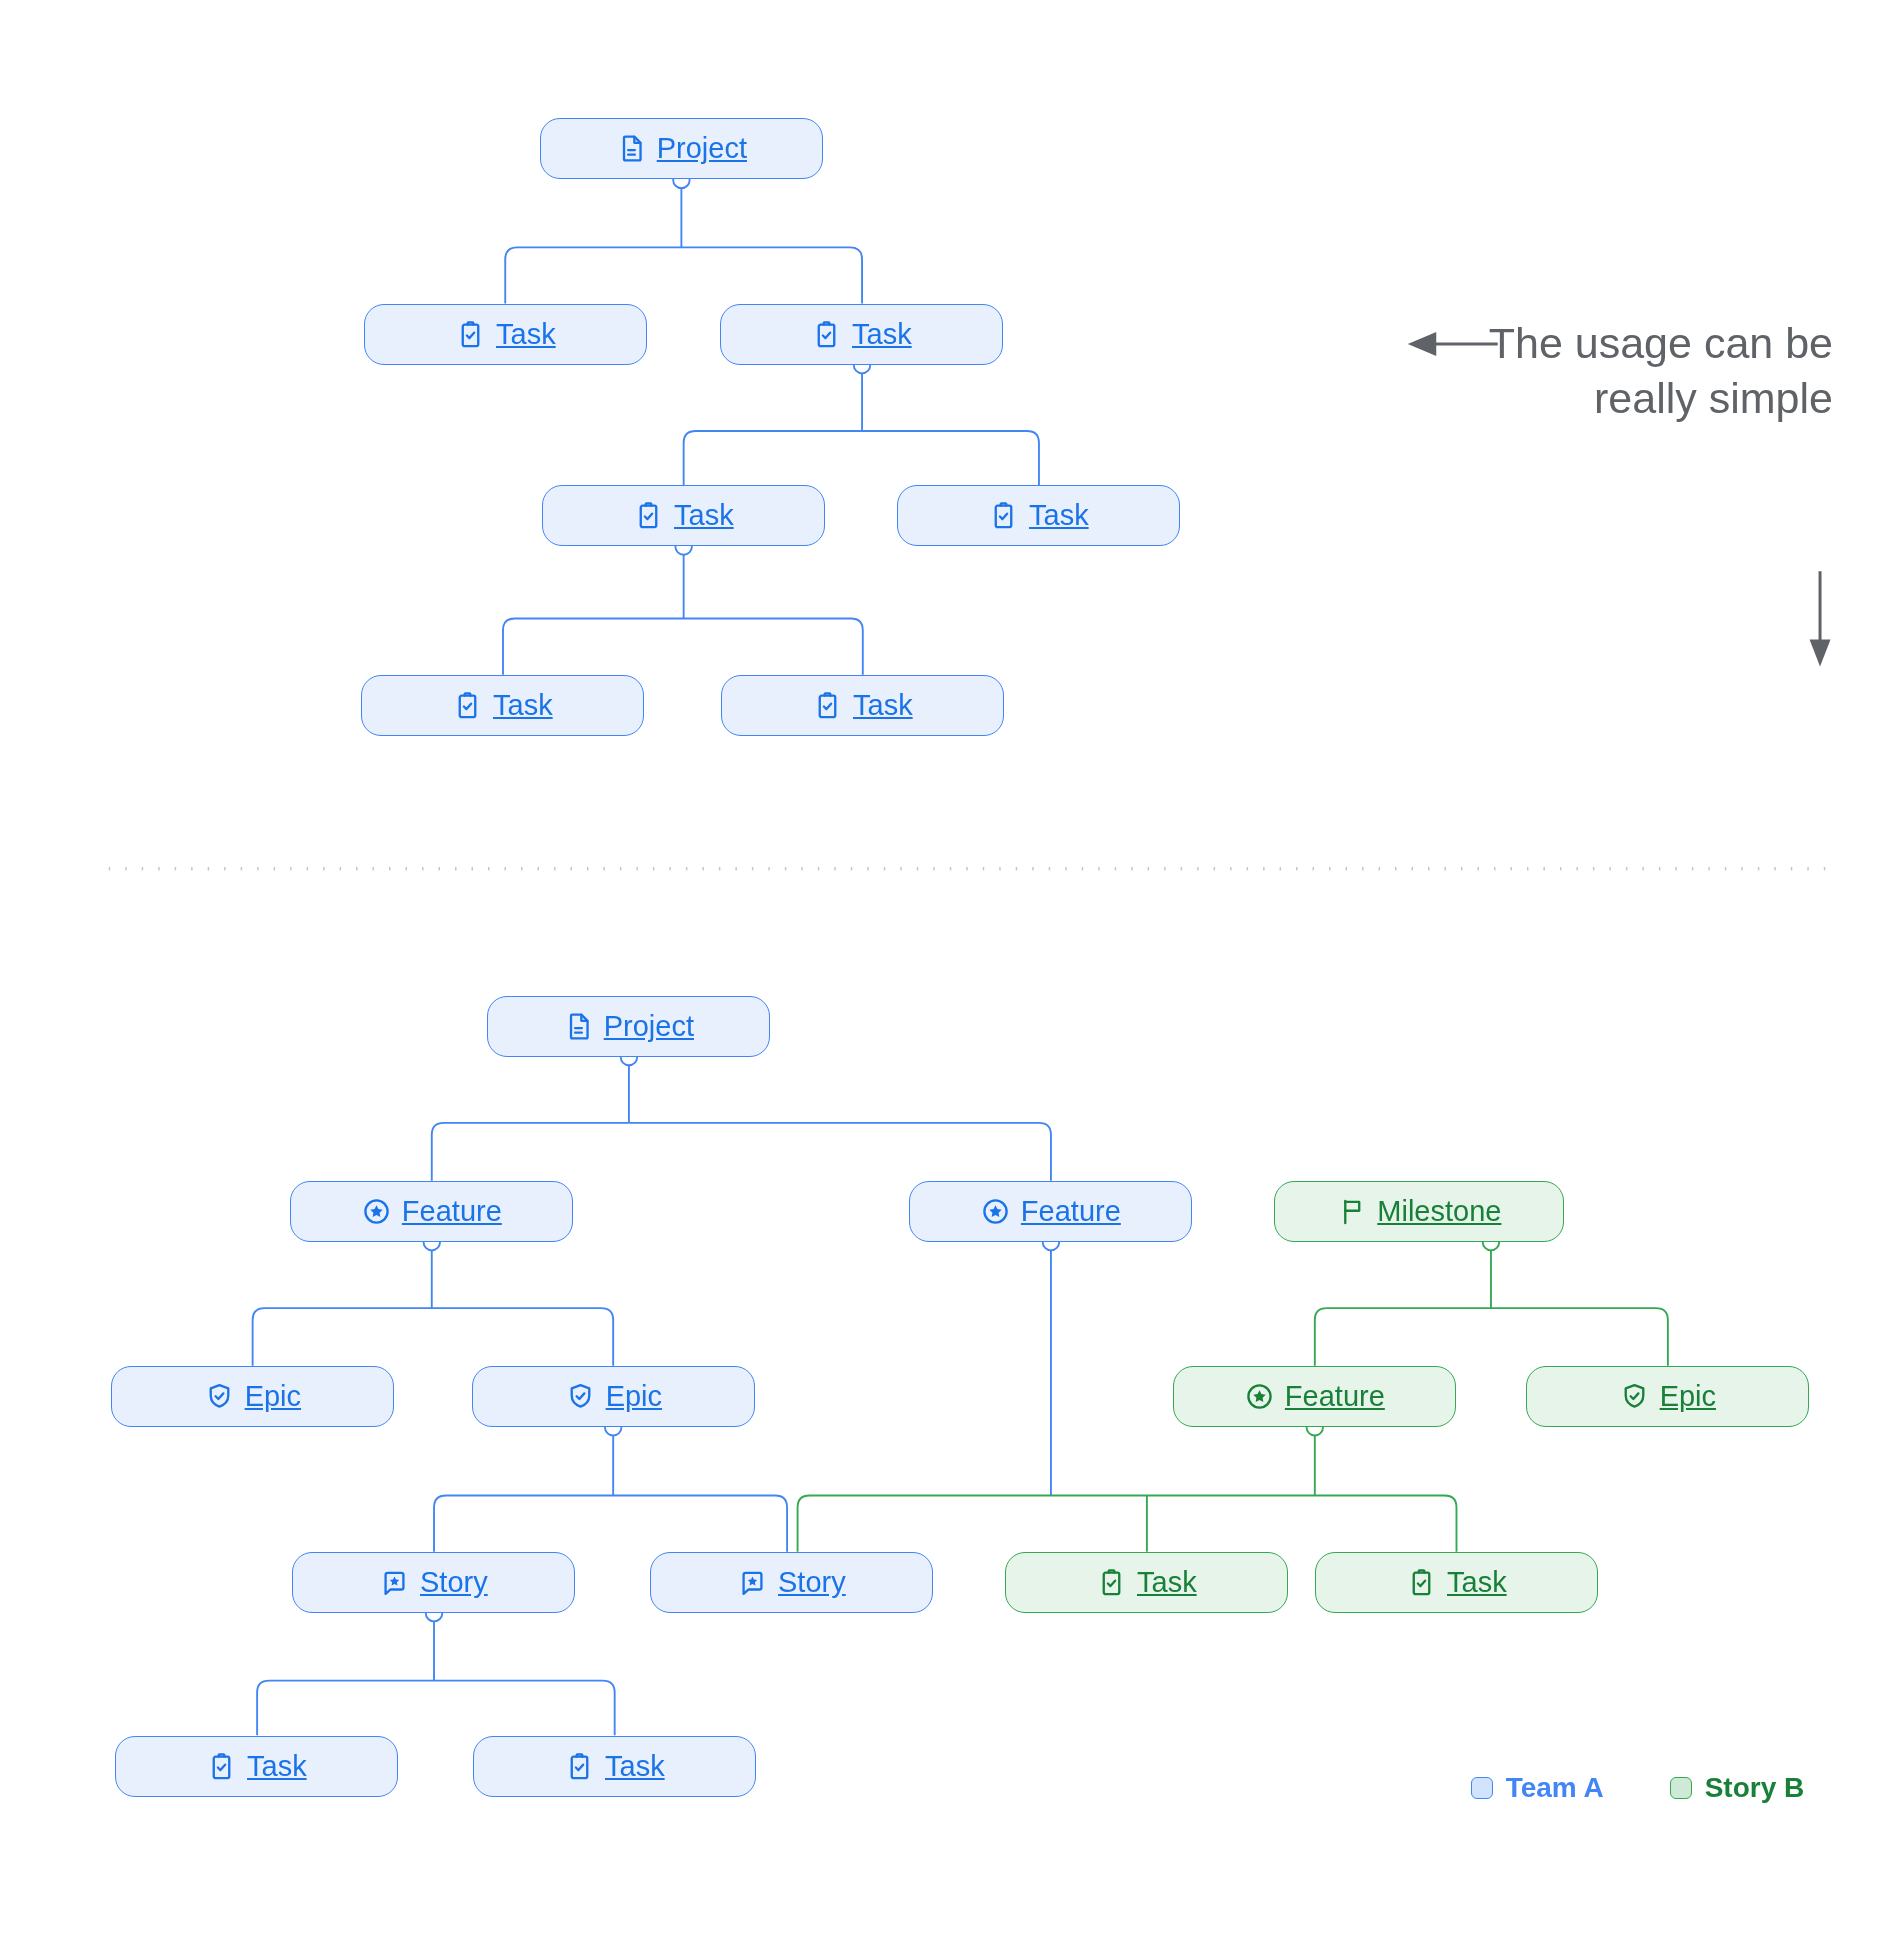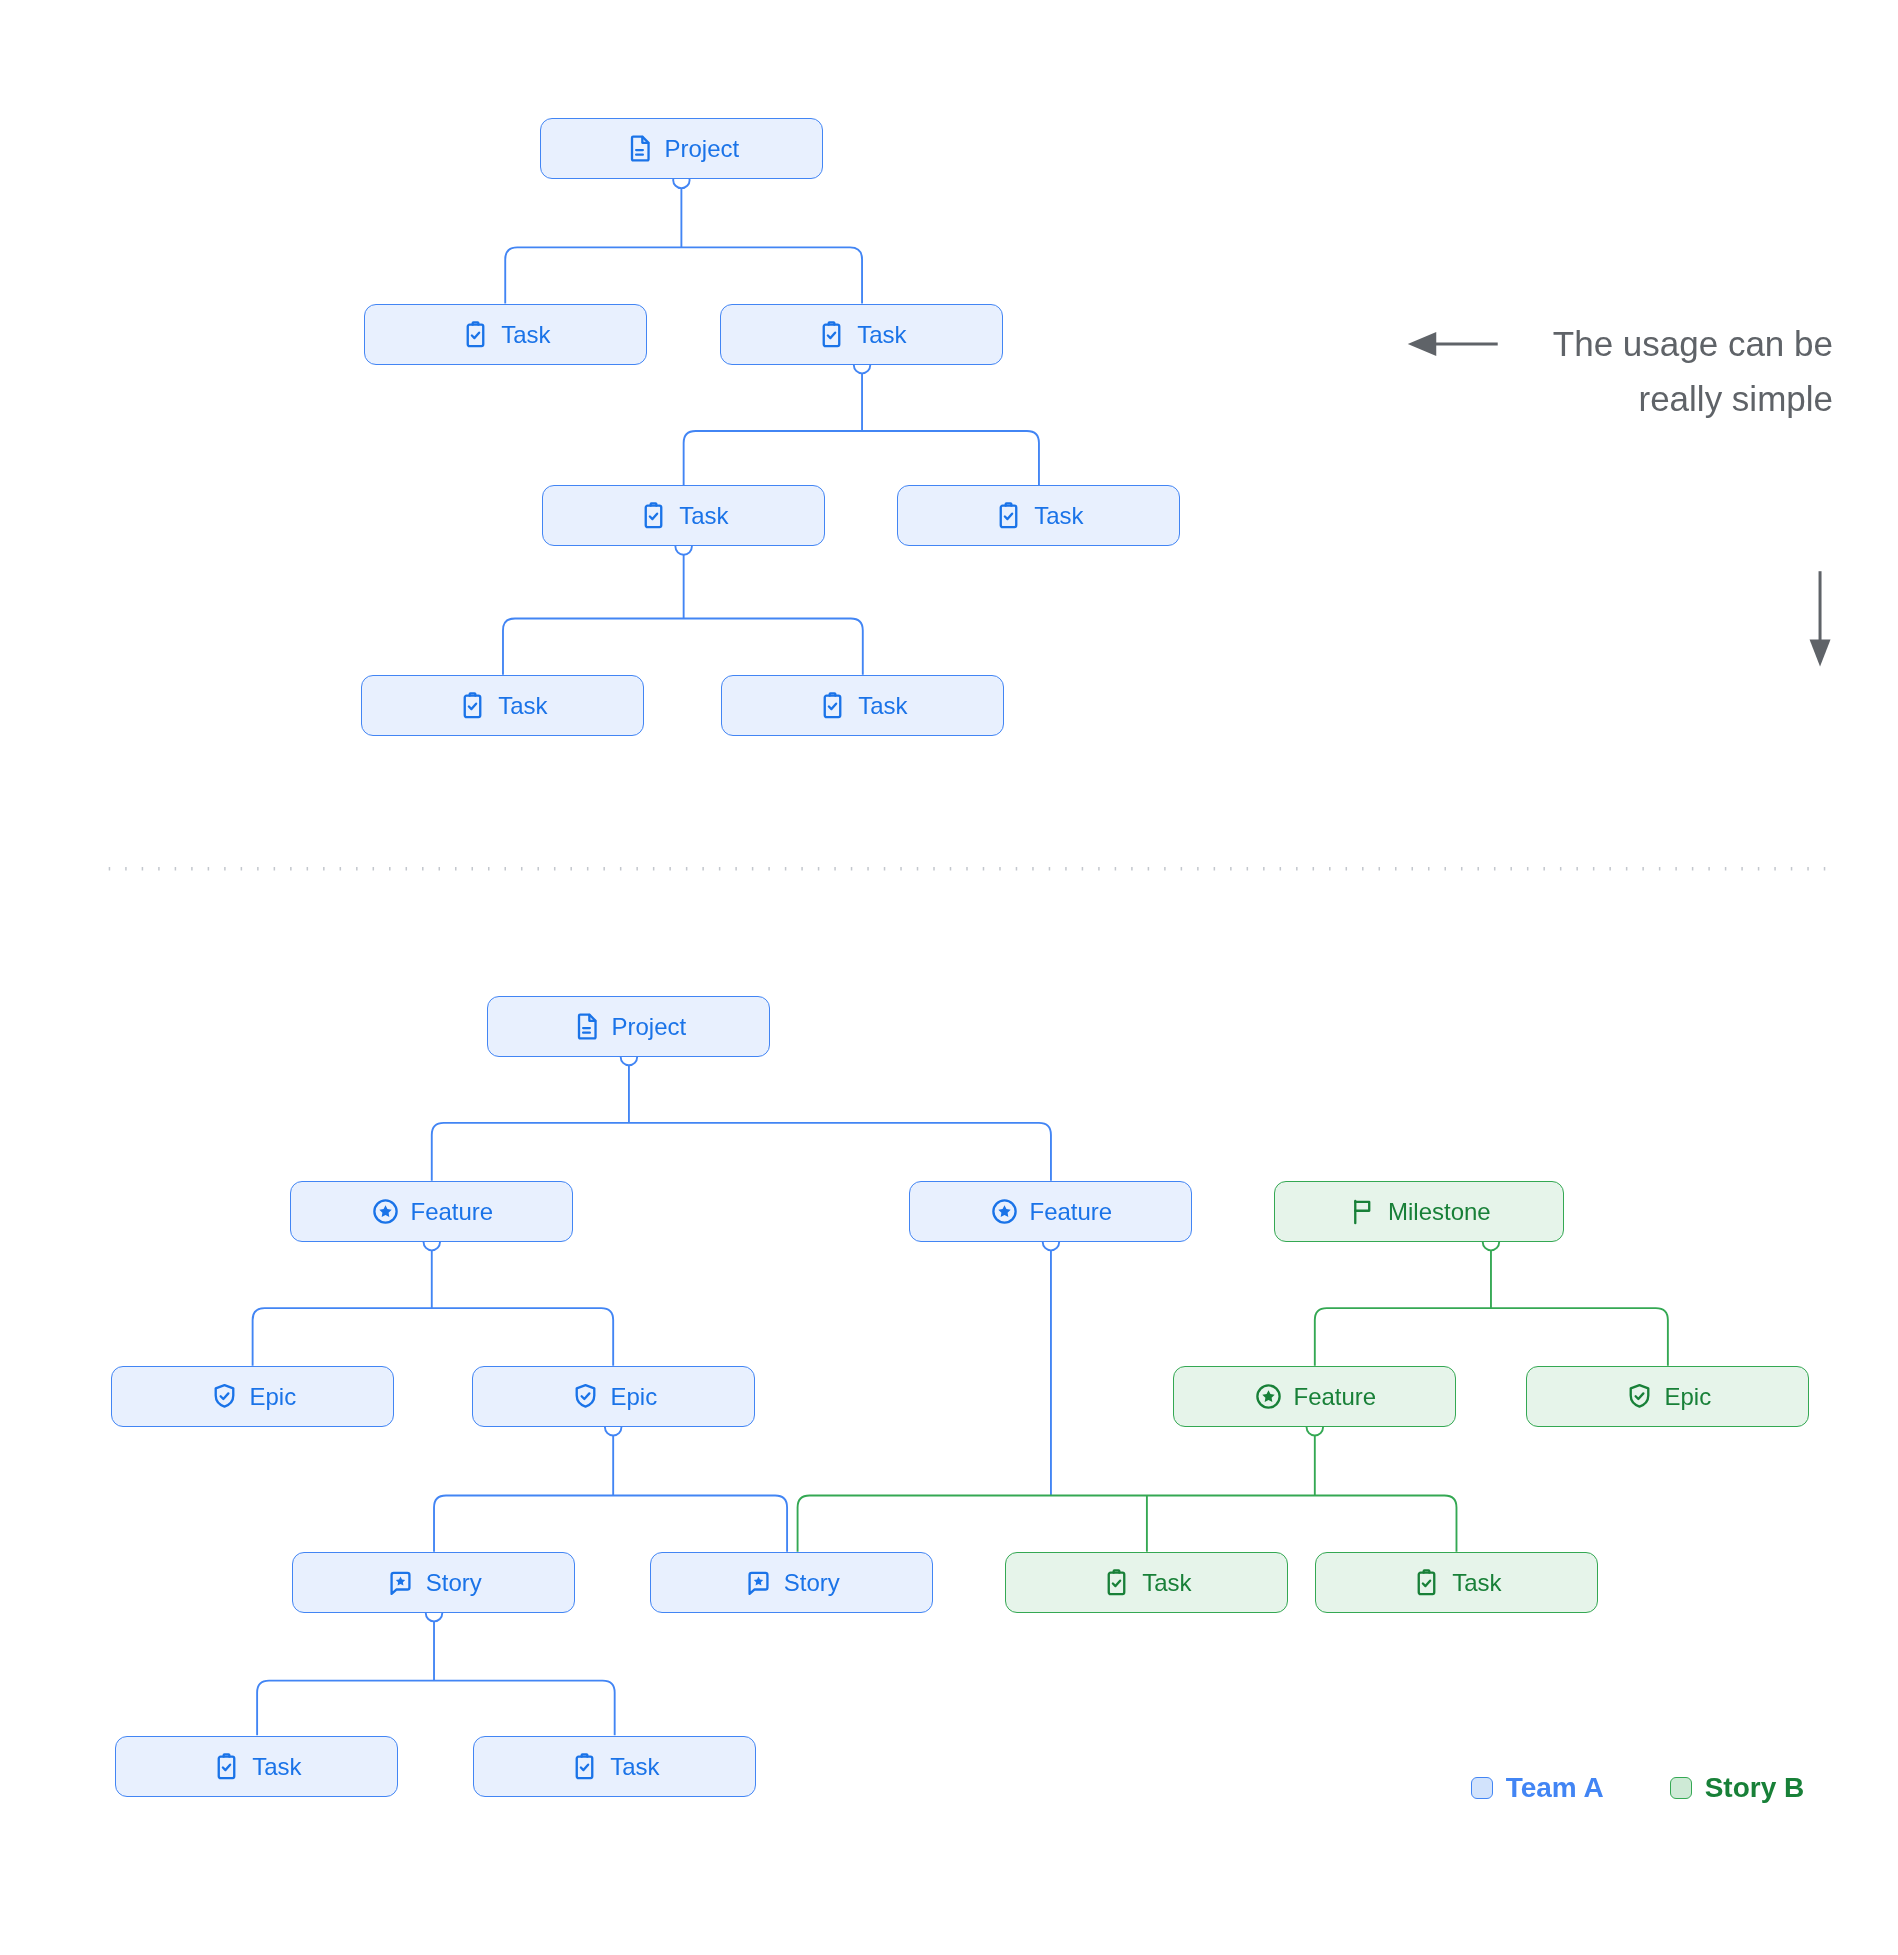--- a/index.html
+++ b/index.html
@@ -1,26 +1,26 @@
 <!DOCTYPE html>
 <html style="--blue-border: #4285f4; --blue-text: #1a73e8; --blue-fill: #e8f0fe; --green-border: #34a853; --green-text: #188038; --green-fill: #e6f4ea; --gray-text: #5f6368; --separator: #c3c7cd; --legend-a-fill: #d2e3fc; --legend-b-fill: #ceead6;font-size:12px"><head>
 <meta charset="utf-8">
 <style>
   html,body{margin:0;padding:0;background:#fff;}
   .canvas{position:relative;width:1898px;height:1955px;background:#fff;overflow:hidden;
           font-family:"Liberation Sans",sans-serif;}
   .wires{position:absolute;left:0;top:0;}
   .node{position:absolute;box-sizing:border-box;display:flex;align-items:center;justify-content:center;
-        gap:9.7px;border-radius:12px;font-size:24px;font-weight:500;line-height:1;}
+        gap:9.7px;border-radius:20px;font-size:29px;font-weight:500;line-height:1;text-decoration:underline;}
   .node.blue{background:var(--blue-fill,#e8f0fe);border:1.9px solid var(--blue-border,#4285f4);color:var(--blue-text,#1a73e8);}
   .node.green{background:var(--green-fill,#e6f4ea);border:1.9px solid var(--green-border,#34a853);color:var(--green-text,#188038);}
   .node .ic{display:flex;align-items:center;}
   .node svg{width:31px;height:31px;flex:0 0 auto;}
   .annotation{position:absolute;left:1346px;top:316px;width:487px;text-align:right;
-              color:var(--gray-text,#5f6368);font-size:35px;line-height:55px;font-weight:400;}
+              color:var(--gray-text,#5f6368);font-size:43px;line-height:55px;font-weight:400;}
   .annotation .gap{margin-top:11.2px;}
   .legend-item{position:absolute;display:flex;align-items:center;gap:12.7px;font-size:28px;font-weight:700;height:33px;justify-content:space-between;}
   .swatch{width:22px;height:22px;border-radius:6px;border:1.9px solid;box-sizing:border-box;}
   .swatch.a{background:var(--legend-a-fill,#d2e3fc);border-color:var(--blue-border,#4285f4);}
   .swatch.b{background:var(--legend-b-fill,#ceead6);border-color:var(--green-border,#34a853);}
   .legend-item.a{color:var(--blue-border,#4285f4);}
   .legend-item.b{color:var(--green-text,#188038);}
 </style>
 </head>
 <body>

